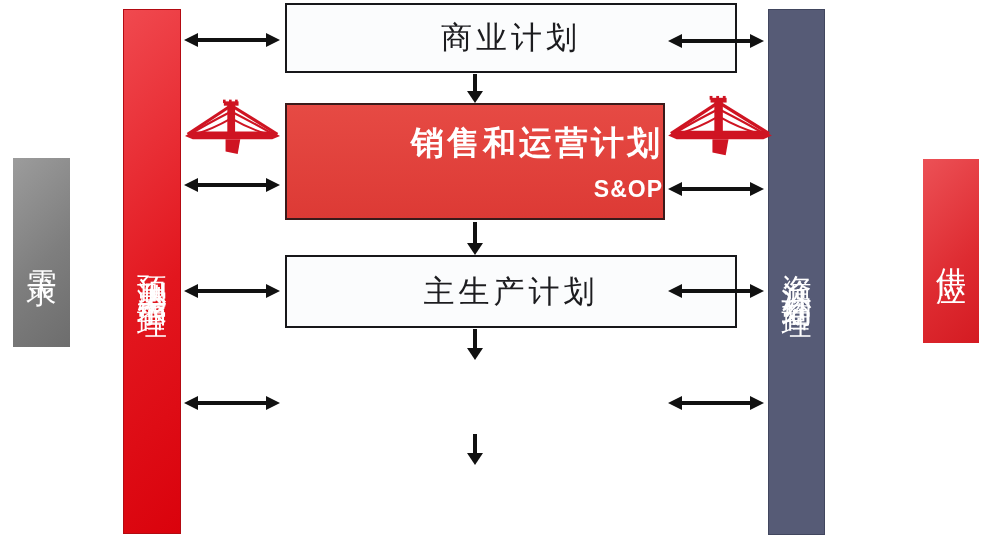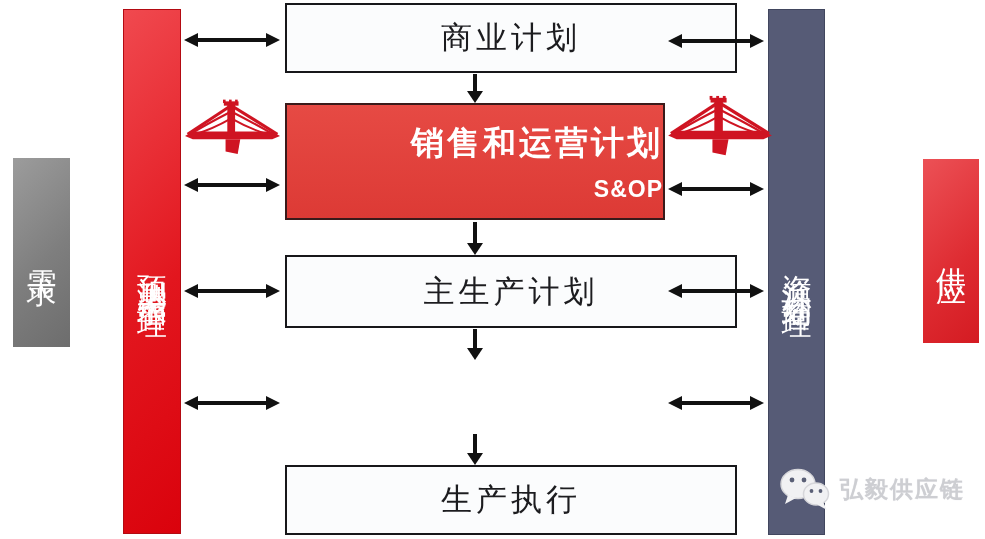--- a/index.html
+++ b/index.html
@@ -94,23 +94,20 @@
   <div id="box-sop">
     <div id="sop-title">销售和运营计划</div>
     <div id="sop-sub">S&amp;OP</div>
   </div>
 
   <div class="fbox" id="box-mps">
     <span>主生产计划</span>
   </div>
 
 
-  <div class="fbox" id="box-exec">
-    <span>生产执行</span>
-  </div>
 
   <div class="varrow" style="left:465px;top:74px;width:20px;height:29px;">
     <svg viewBox="0 0 20 29">
         <line x1="10" y1="0" x2="10" y2="19" stroke="#111" stroke-width="4"></line>
         <polygon points="10,29 2,17 18,17" fill="#111"></polygon>
       </svg>
   </div>
   <div class="varrow" style="left:465px;top:222px;width:20px;height:33px;">
     <svg viewBox="0 0 20 33">
         <line x1="10" y1="0" x2="10" y2="23" stroke="#111" stroke-width="4"></line>
@@ -224,31 +221,14 @@
         <path d="M53,8 L3,41" stroke-width="3.5"></path>
         <path d="M54,8 L107,41" stroke-width="3.5"></path>
         <path d="M53,15 Q22,31 6,41" stroke-width="2.4"></path>
         <path d="M54,15 Q85,31 102,41" stroke-width="2.4"></path>
         <path d="M53,23 Q32,35 12,41" stroke-width="2.2"></path>
         <path d="M54,23 Q75,35 96,41" stroke-width="2.2"></path>
       </g>
     </svg>
   </div>
 
-  <div id="watermark">
-    <span style="width:54px;height:46px;display:block;">
-      <svg viewBox="0 0 54 46">
-        <g>
-          <ellipse cx="20" cy="18" rx="17" ry="14.5" fill="#f1f1f3" stroke="#d6d6da" stroke-width="1.5"></ellipse>
-          <polygon points="10,29 7,38 18,32" fill="#f1f1f3"></polygon>
-          <circle cx="14" cy="14" r="2.4" fill="#5a5f76"></circle>
-          <circle cx="26" cy="14" r="2.4" fill="#5a5f76"></circle>
-          <ellipse cx="38" cy="28" rx="12.5" ry="11" fill="#f1f1f3" stroke="#d6d6da" stroke-width="1.5"></ellipse>
-          <polygon points="45,36 49,44 39,38.5" fill="#f1f1f3"></polygon>
-          <circle cx="33.5" cy="25" r="1.9" fill="#5a5f76"></circle>
-          <circle cx="42.5" cy="25" r="1.9" fill="#5a5f76"></circle>
-        </g>
-      </svg>
-    </span>
-    <span id="wm-text">弘毅供应链</span>
-  </div>
 
 </div>
 
 </body></html>

